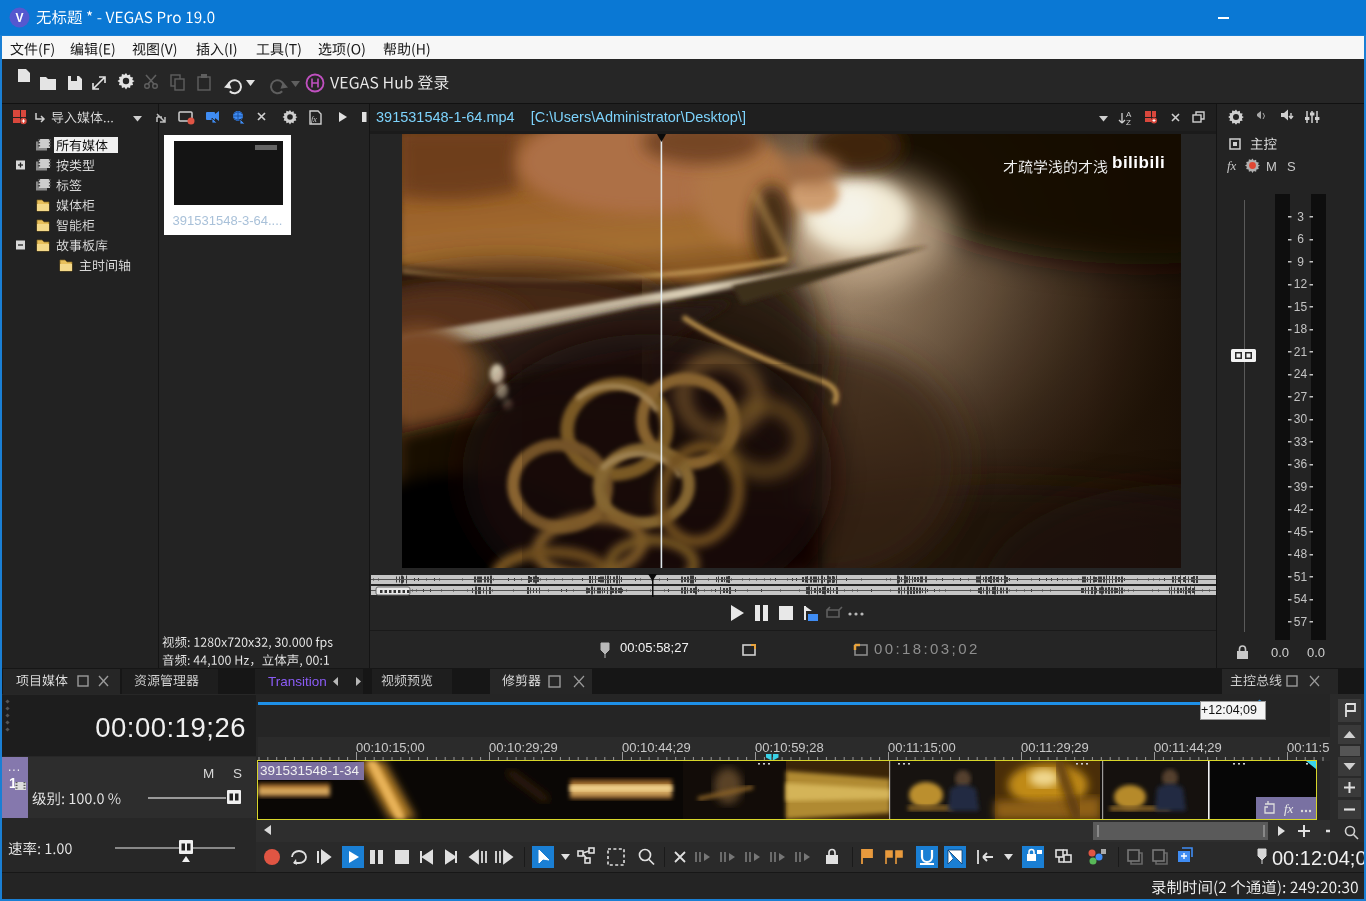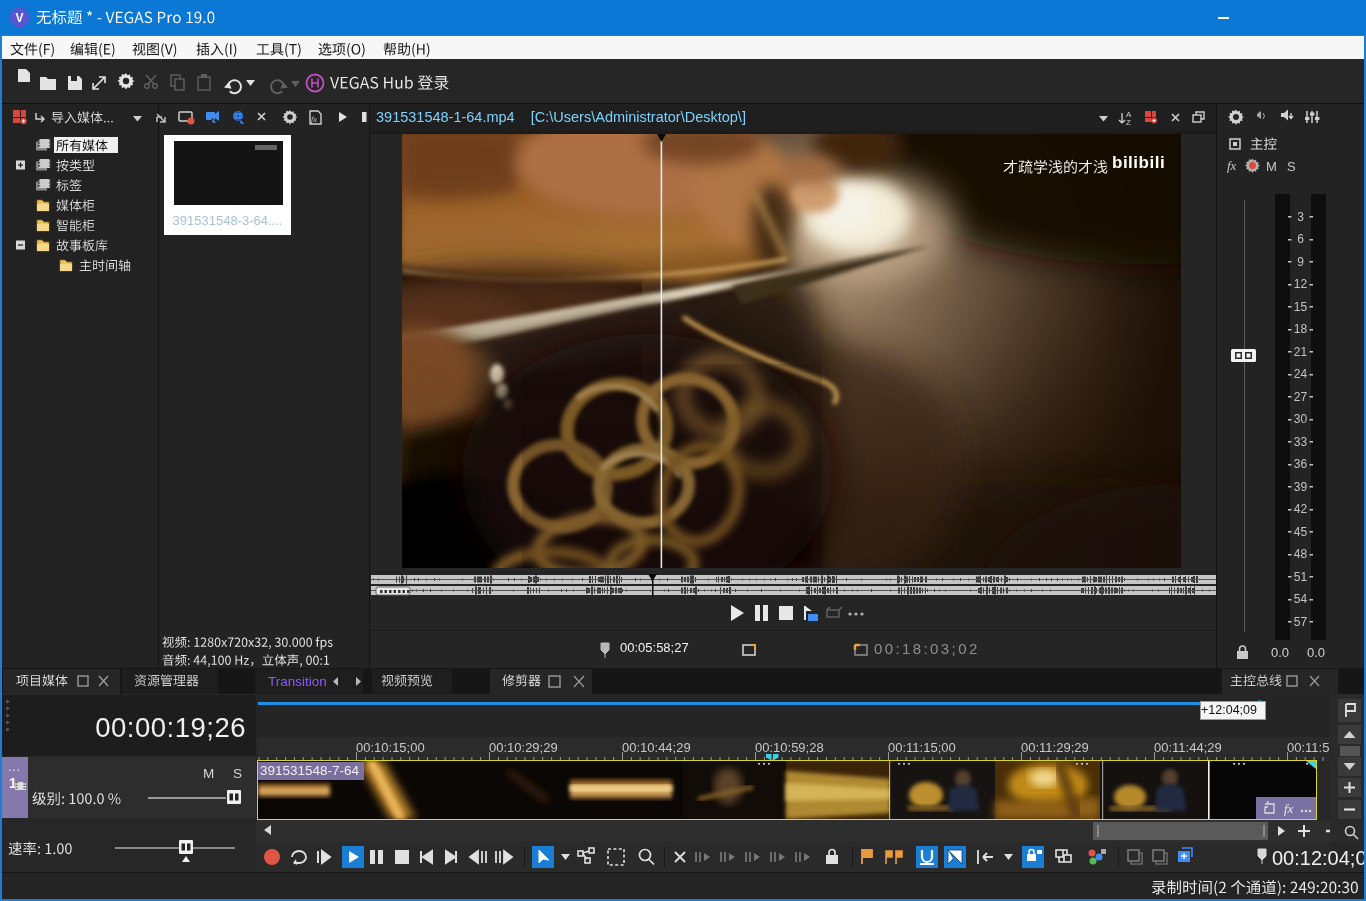--- a/index.html
+++ b/index.html
@@ -1190,21 +1190,21 @@
       <rect x="818" y="2" width="2" height="1.6" fill="#cfcfcf"></rect>
       <rect x="823" y="2" width="2" height="1.6" fill="#cfcfcf"></rect>
       <rect x="828" y="2" width="2" height="1.6" fill="#cfcfcf"></rect>
       <rect x="975" y="2" width="2" height="1.6" fill="#cfcfcf"></rect>
       <rect x="980" y="2" width="2" height="1.6" fill="#cfcfcf"></rect>
       <rect x="985" y="2" width="2" height="1.6" fill="#cfcfcf"></rect>
       <rect x="1048" y="2" width="2" height="1.6" fill="#cfcfcf"></rect>
       <rect x="1053" y="2" width="2" height="1.6" fill="#cfcfcf"></rect>
     </svg>
     <div class="abs" style="left:258px;top:762px;width:106px;height:18px;background:#8477ab;opacity:0.92"></div>
-    <div class="abs" style="left:260px;top:763px;font-size:13.5px;color:#f0f0f0">391531548-7-64</div>
+    <div class="abs" style="left:260px;top:763px;font-size:13.5px;color:#f0f0f0">391531548-1-34</div>
     <svg class="abs" style="left:1306px;top:761px" width="10" height="8">
       <path d="M10 0 v8 l-10 -8 z" fill="#3ad2e8"></path>
     </svg>
     <div class="abs" style="left:256px;top:820px;width:1074px;height:22px;background:#2e2e2e"></div>
     <svg class="abs" style="left:262px;top:823px" width="12" height="14">
       <path d="M9 2 l-7 5 7 5 z" fill="#d8d8d8"></path>
     </svg>
     <div class="abs" style="left:1093px;top:822px;width:175px;height:18px;background:#5a5a5a"></div>
     <div class="abs" style="left:1097px;top:825px;width:1.5px;height:12px;background:#888"></div>
     <div class="abs" style="left:1263px;top:825px;width:1.5px;height:12px;background:#888"></div>

